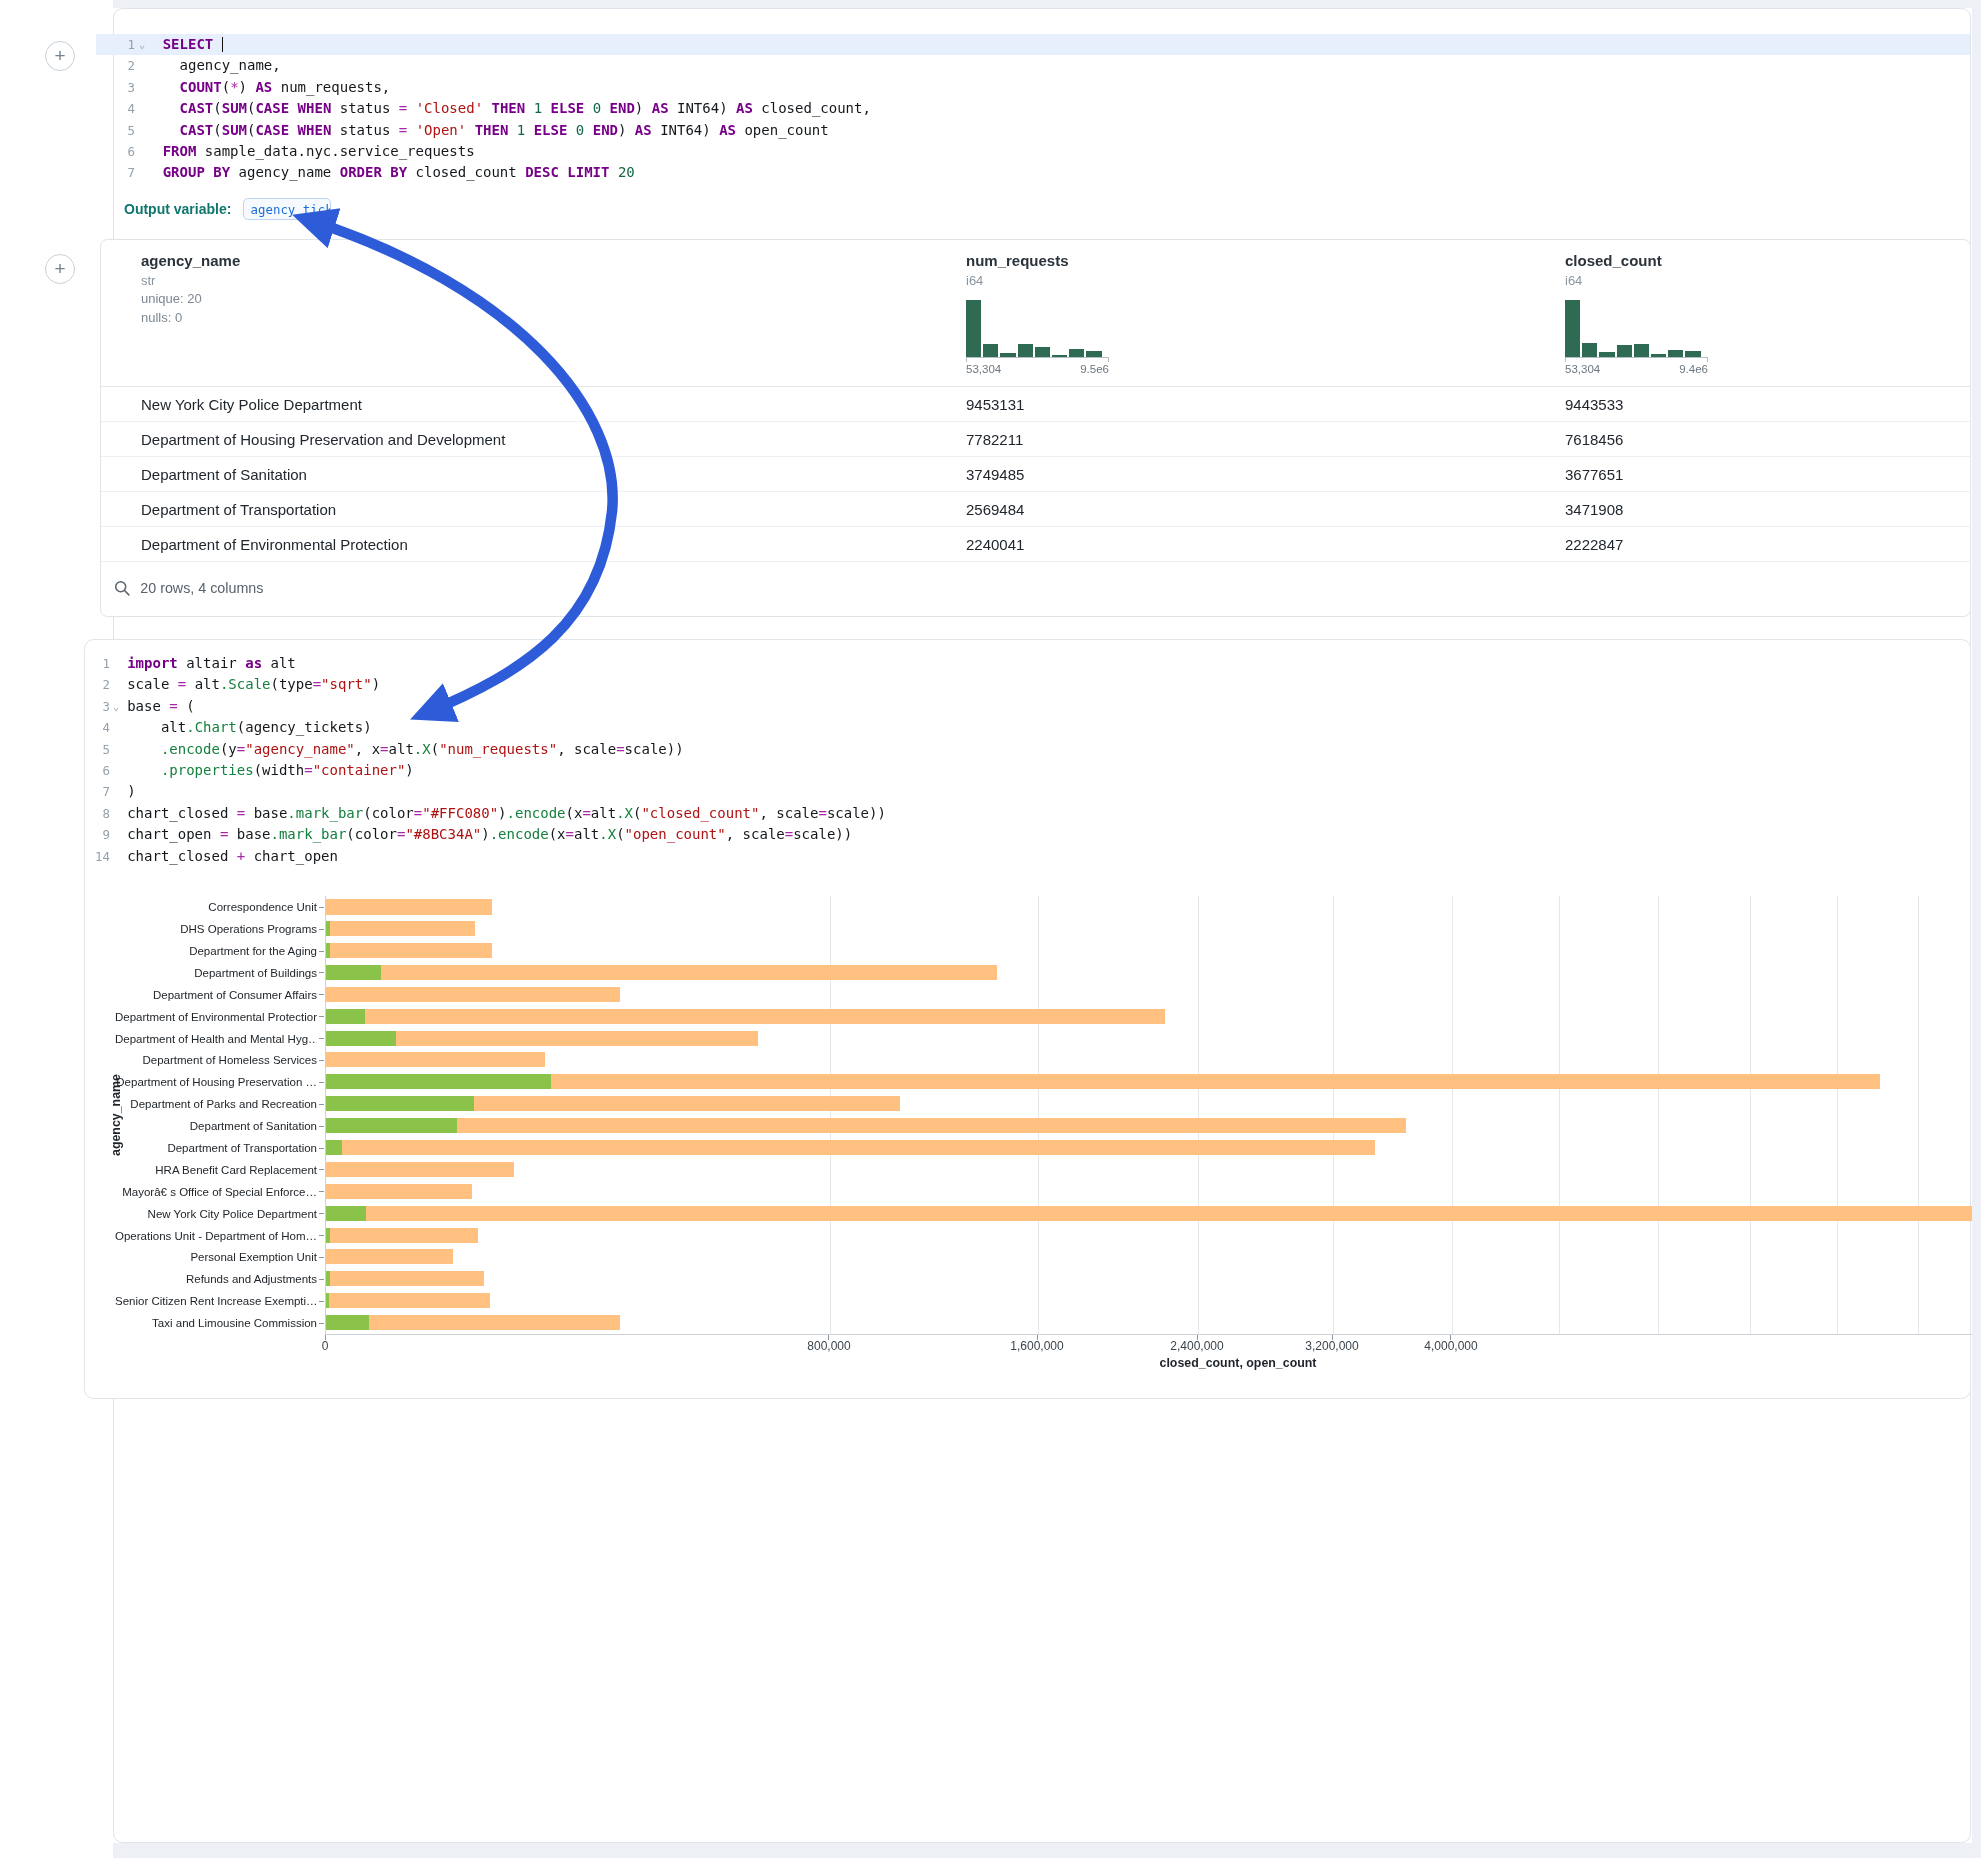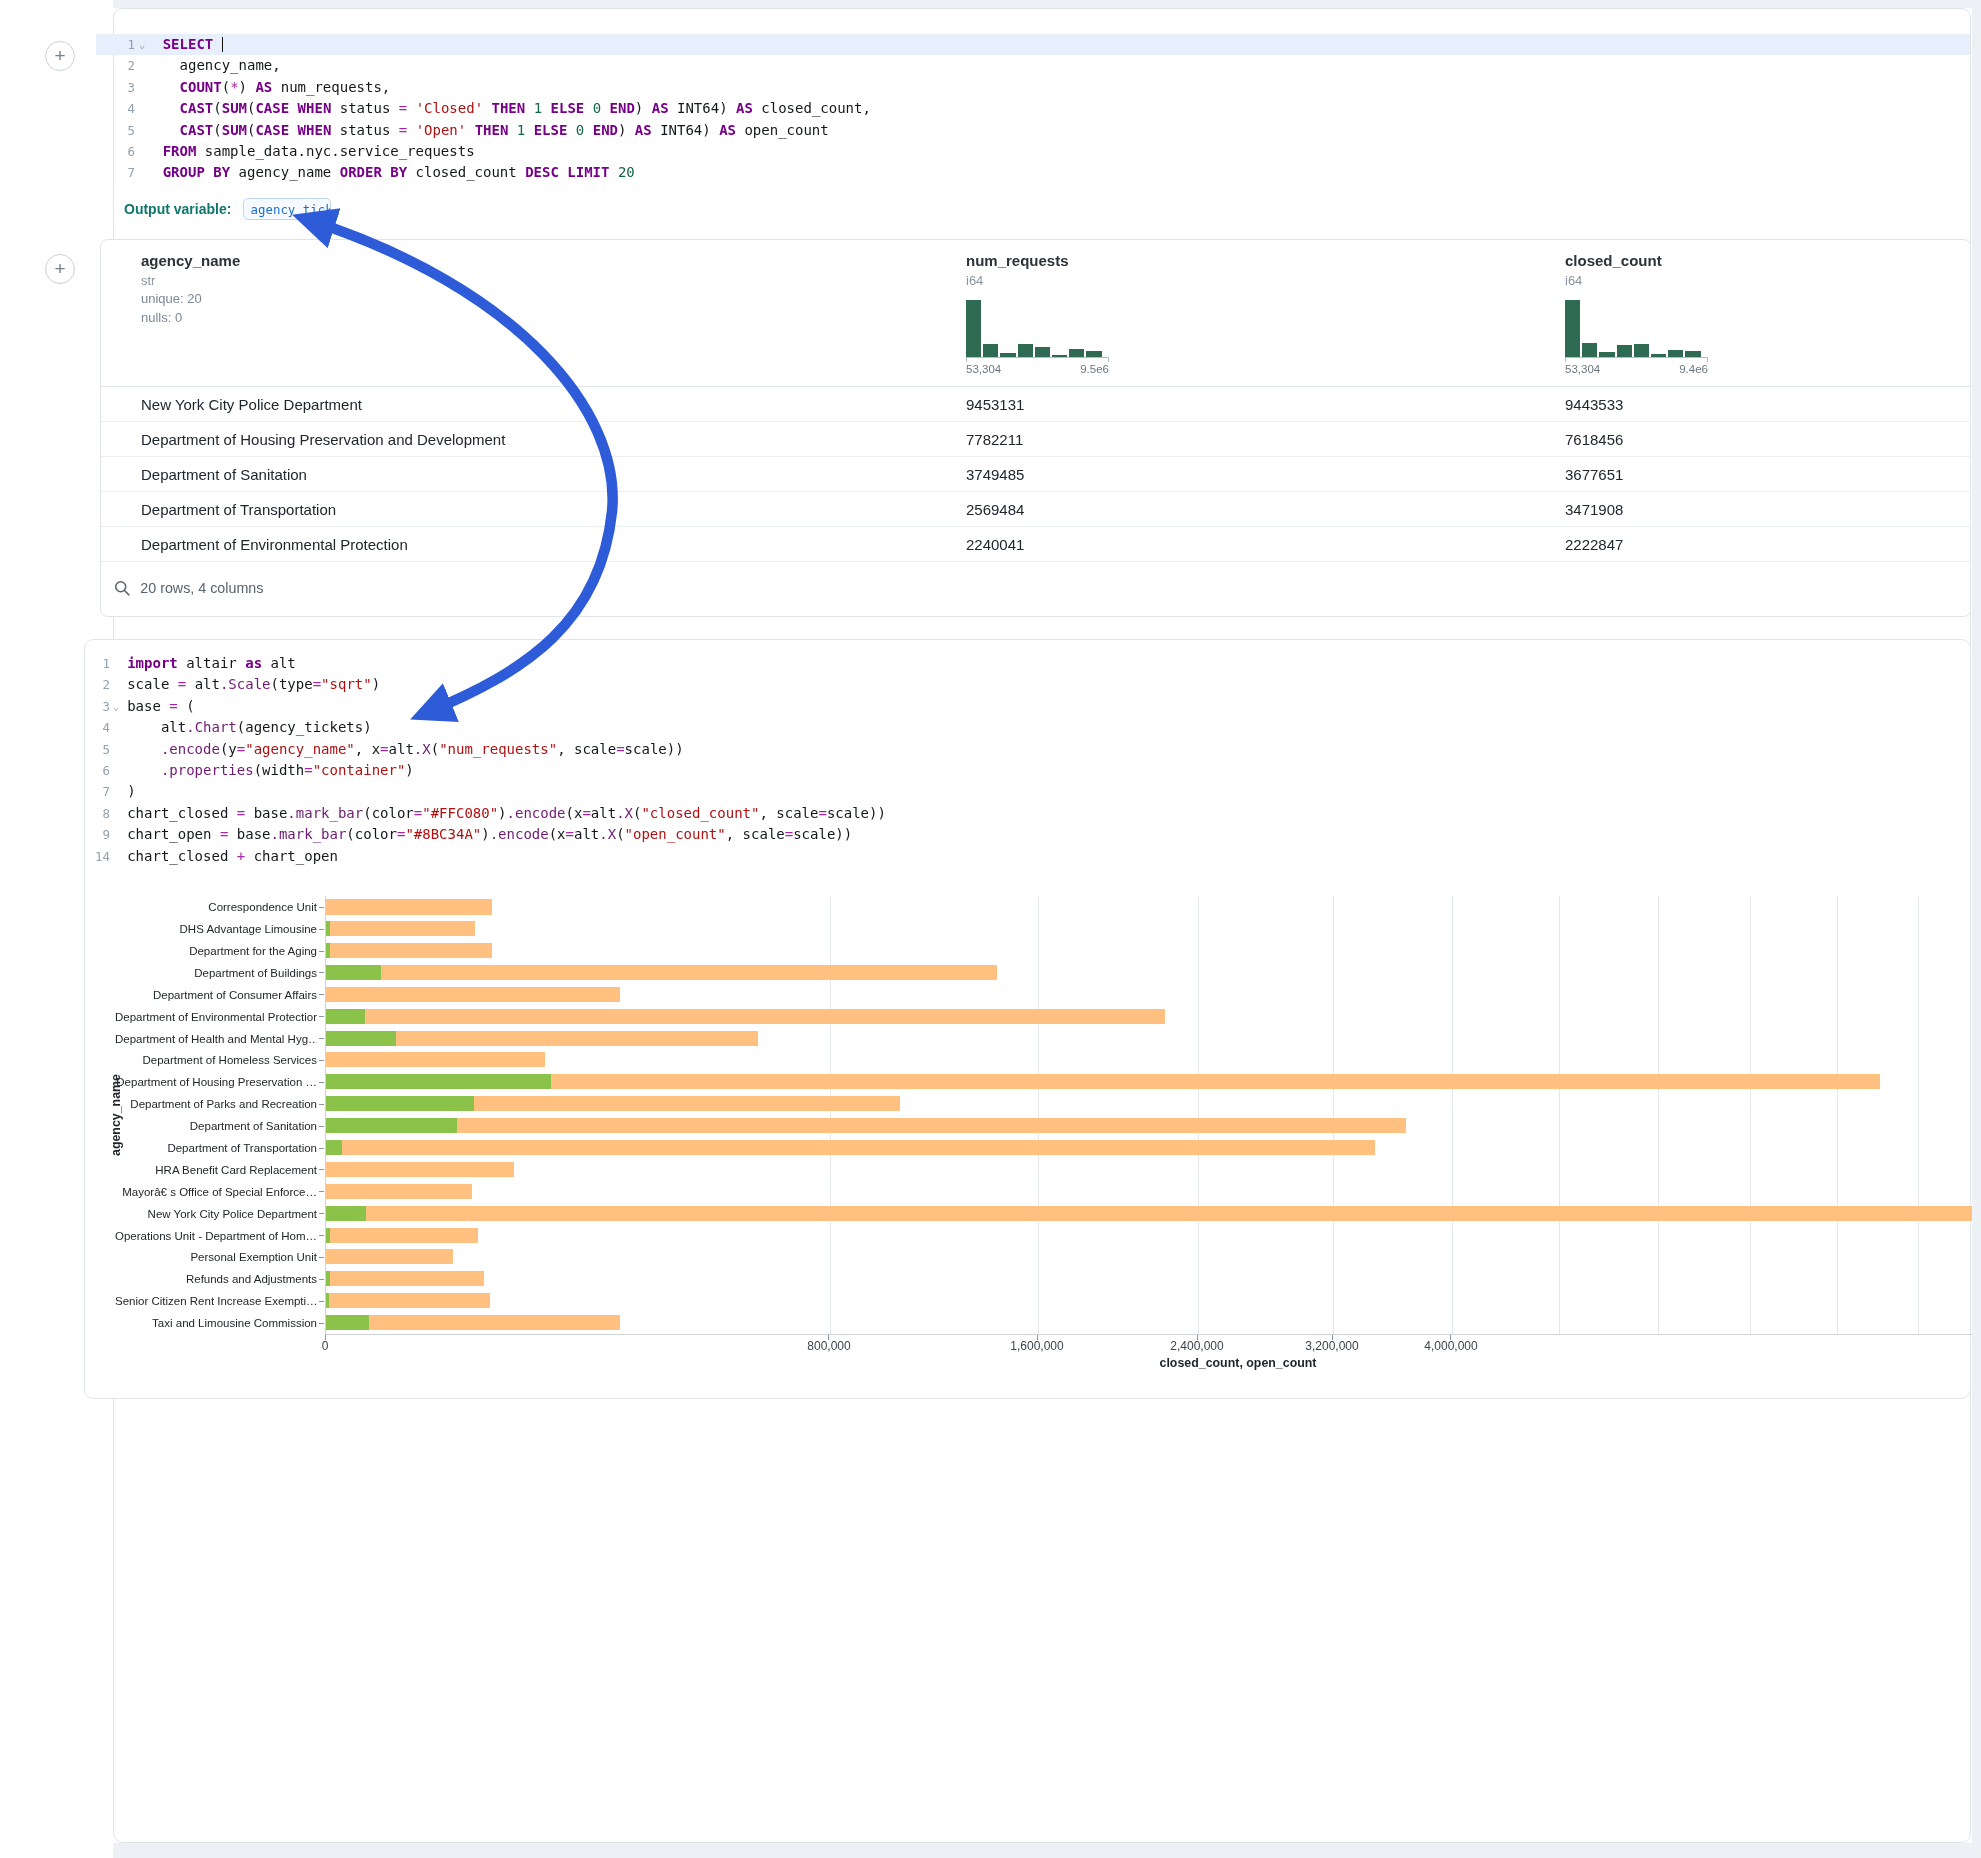--- a/index.html
+++ b/index.html
@@ -36,21 +36,21 @@
   #py-code .gutter{width:25px}
   .fold{flex:none;text-align:center;color:#9aa7b2;font-size:10.5px}
   #sql-code .fold{width:14.3px}
   #py-code .fold{width:12.4px}
   #sql-code .code-text{padding-left:13.4px}
   #py-code .code-text{padding-left:4.8px}
   .tk-kw{color:#770088;font-weight:bold}
   .tk-str{color:#b01111}
   .tk-num{color:#116644}
   .tk-op{color:#a626a4}
-  .tk-fn{color:#701a75}
+  .tk-fn{color:#15803d}
   .tk-pl{color:#14181c}
   .cursor{display:inline-block;width:1.5px;height:15.3px;background:#111;vertical-align:-2.9px}
 
   
   .ov-row{position:absolute;left:124px;top:196px;height:26px;display:flex;align-items:center;gap:11.5px}
   .ov-label{font-size:14px;font-weight:bold;color:#0f766e}
   .ov-pill{
     font-family:"DejaVu Sans Mono",monospace;font-size:12.4px;color:#1a6fd4;
     border:1px solid #bcd6f2;background:#f6faff;border-radius:4.8px;
     padding:2.9px 6.7px;max-width:73px;overflow:hidden;white-space:nowrap;
@@ -274,21 +274,21 @@
       <div class="bar" style="left: 0px; top: 375px; width: 4.4px; background: rgb(139, 195, 74);"></div>
       <div class="bar" style="left: 0px; top: 397px; width: 164px; background: rgb(255, 192, 128);"></div>
       <div class="bar" style="left: 0px; top: 397px; width: 3.1px; background: rgb(139, 195, 74);"></div>
       <div class="bar" style="left: 0px; top: 419px; width: 294px; background: rgb(255, 192, 128);"></div>
       <div class="bar" style="left: 0px; top: 419px; width: 43px; background: rgb(139, 195, 74);"></div>
     </div>
   <div class="x-title">closed_count, open_count</div>
   <div class="y-title">agency_name</div>
 <div class="ylab" style="top: 896px;">Correspondence Unit</div>
     <div class="ydash" style="top: 907px;"></div>
-    <div class="ylab" style="top: 918px;">DHS Advantage Limousine</div>
+    <div class="ylab" style="top: 918px;">DHS Operations Programs</div>
     <div class="ydash" style="top: 929px;"></div>
     <div class="ylab" style="top: 940px;">Department for the Aging</div>
     <div class="ydash" style="top: 951px;"></div>
     <div class="ylab" style="top: 962px;">Department of Buildings</div>
     <div class="ydash" style="top: 972px;"></div>
     <div class="ylab" style="top: 984px;">Department of Consumer Affairs</div>
     <div class="ydash" style="top: 994px;"></div>
     <div class="ylab" style="top: 1006px;">Department of Environmental Protection</div>
     <div class="ydash" style="top: 1016px;"></div>
     <div class="ylab" style="top: 1028px;">Department of Health and Mental Hyg…</div>

